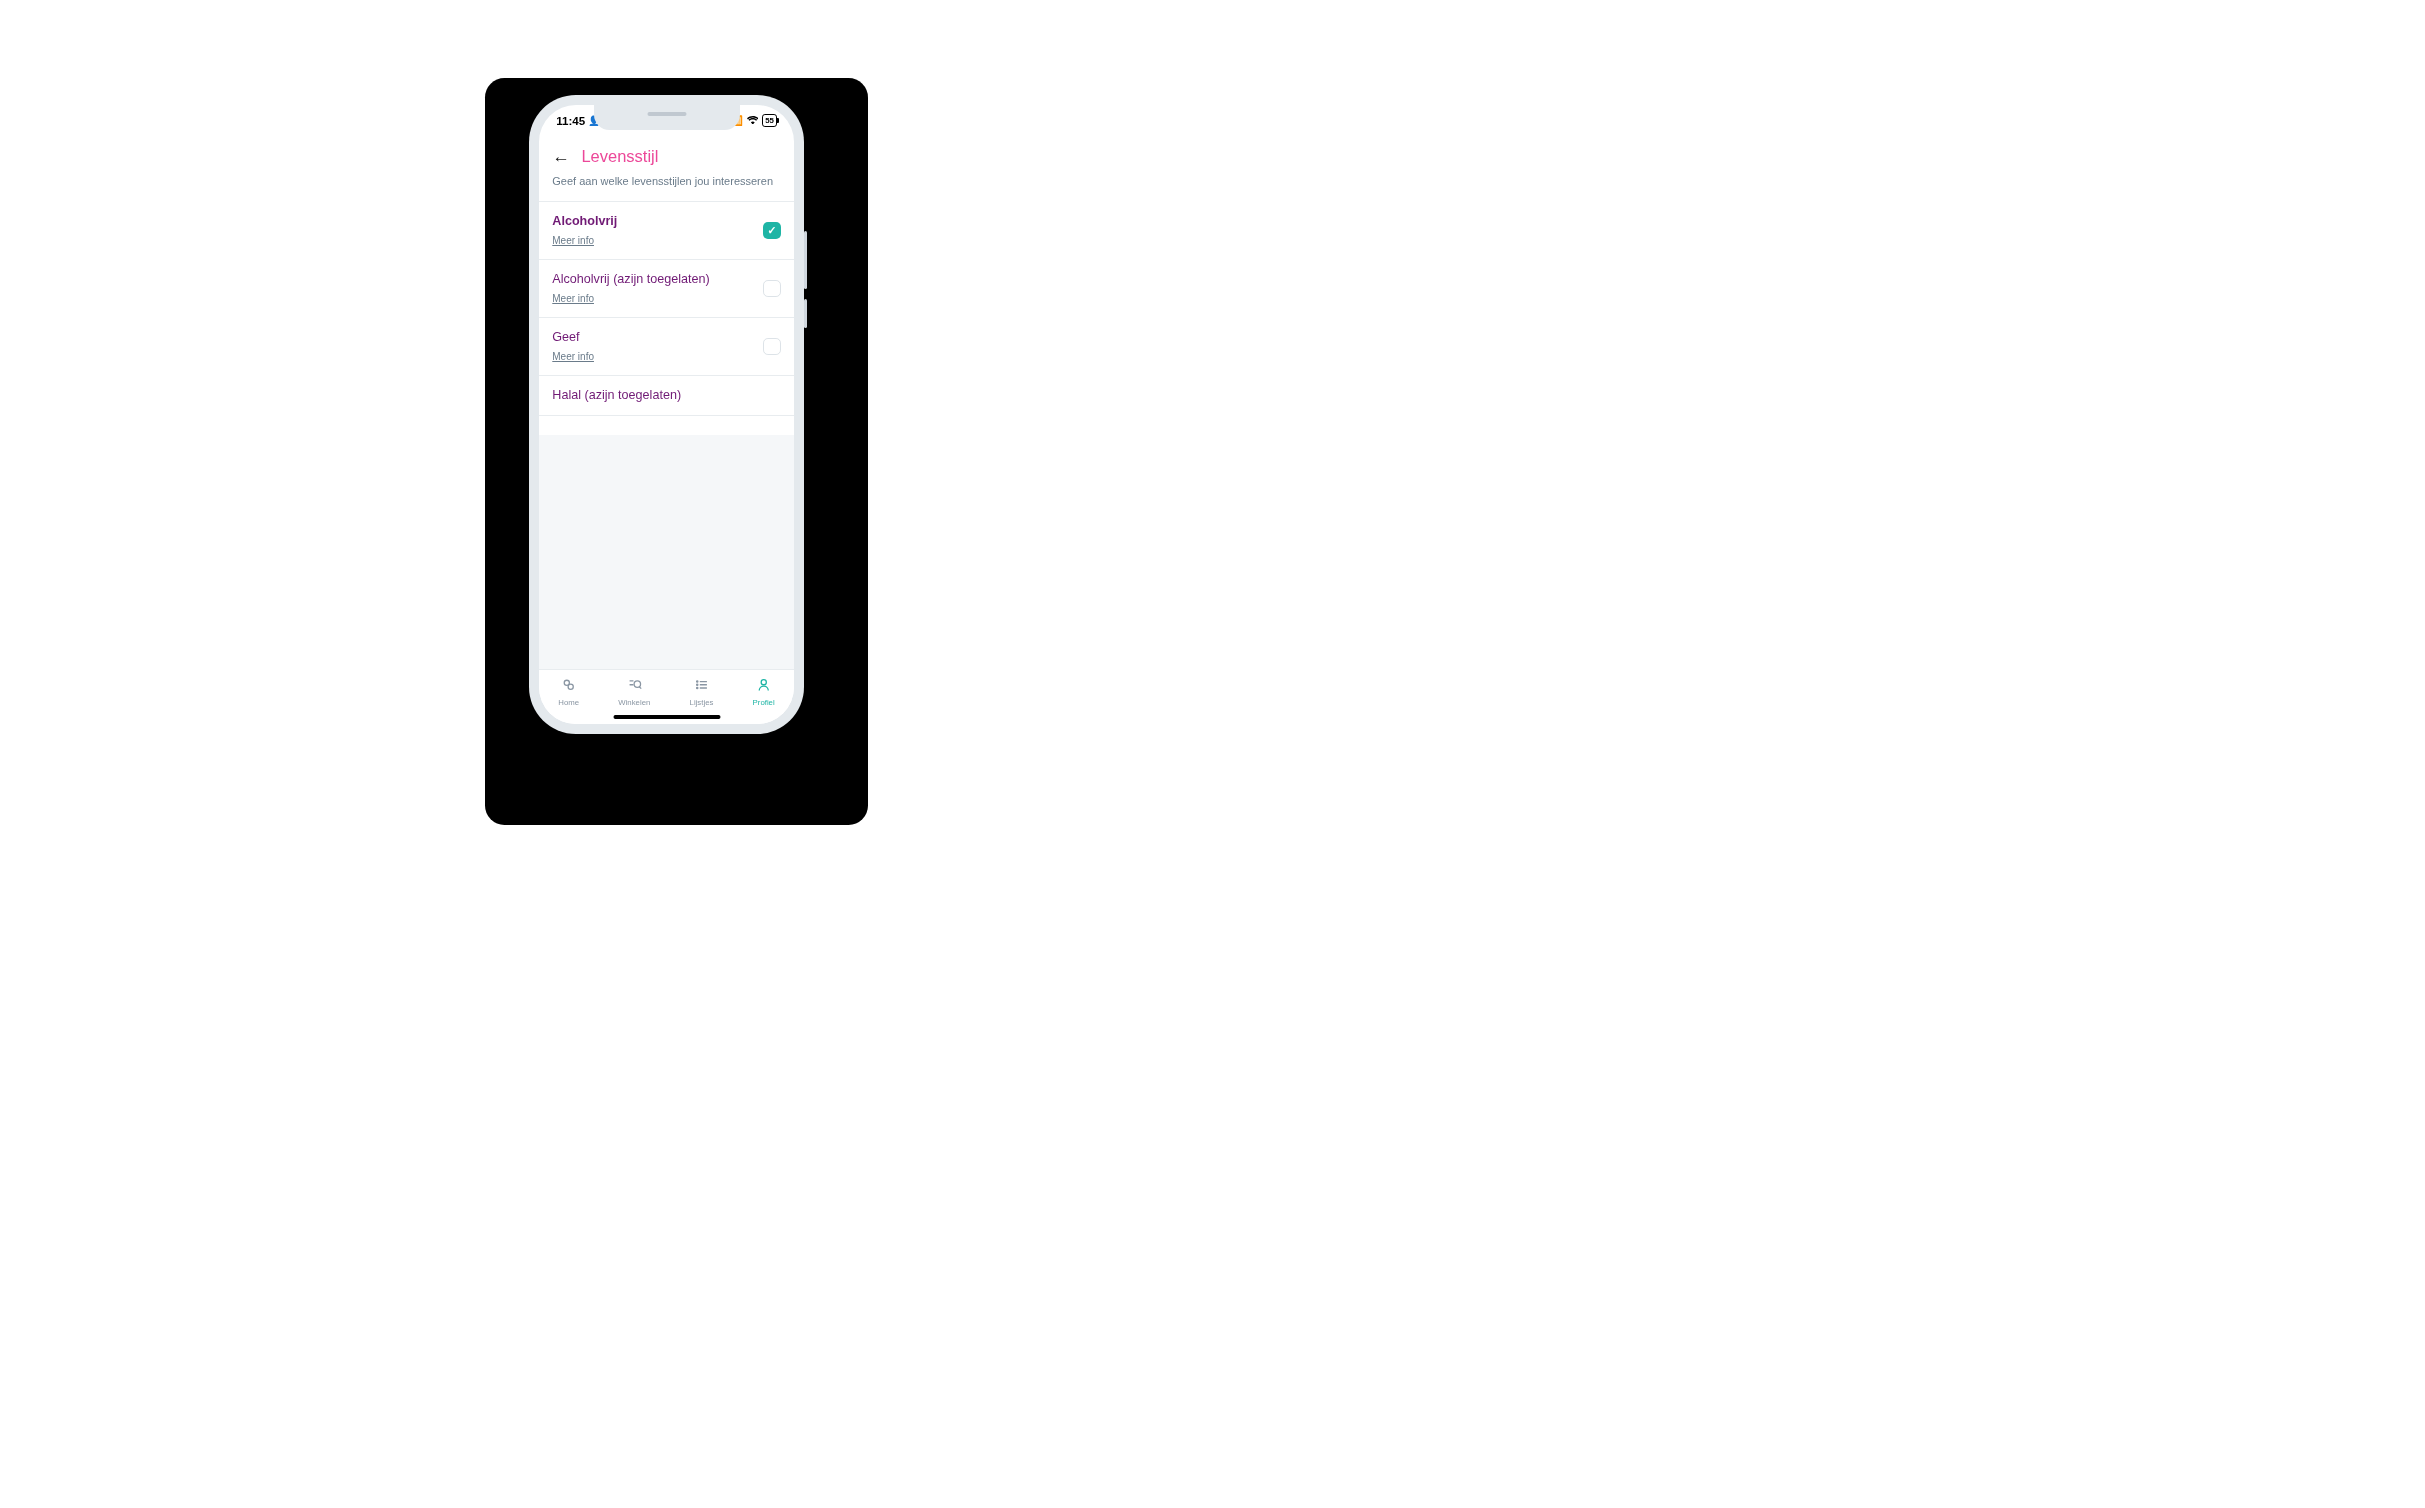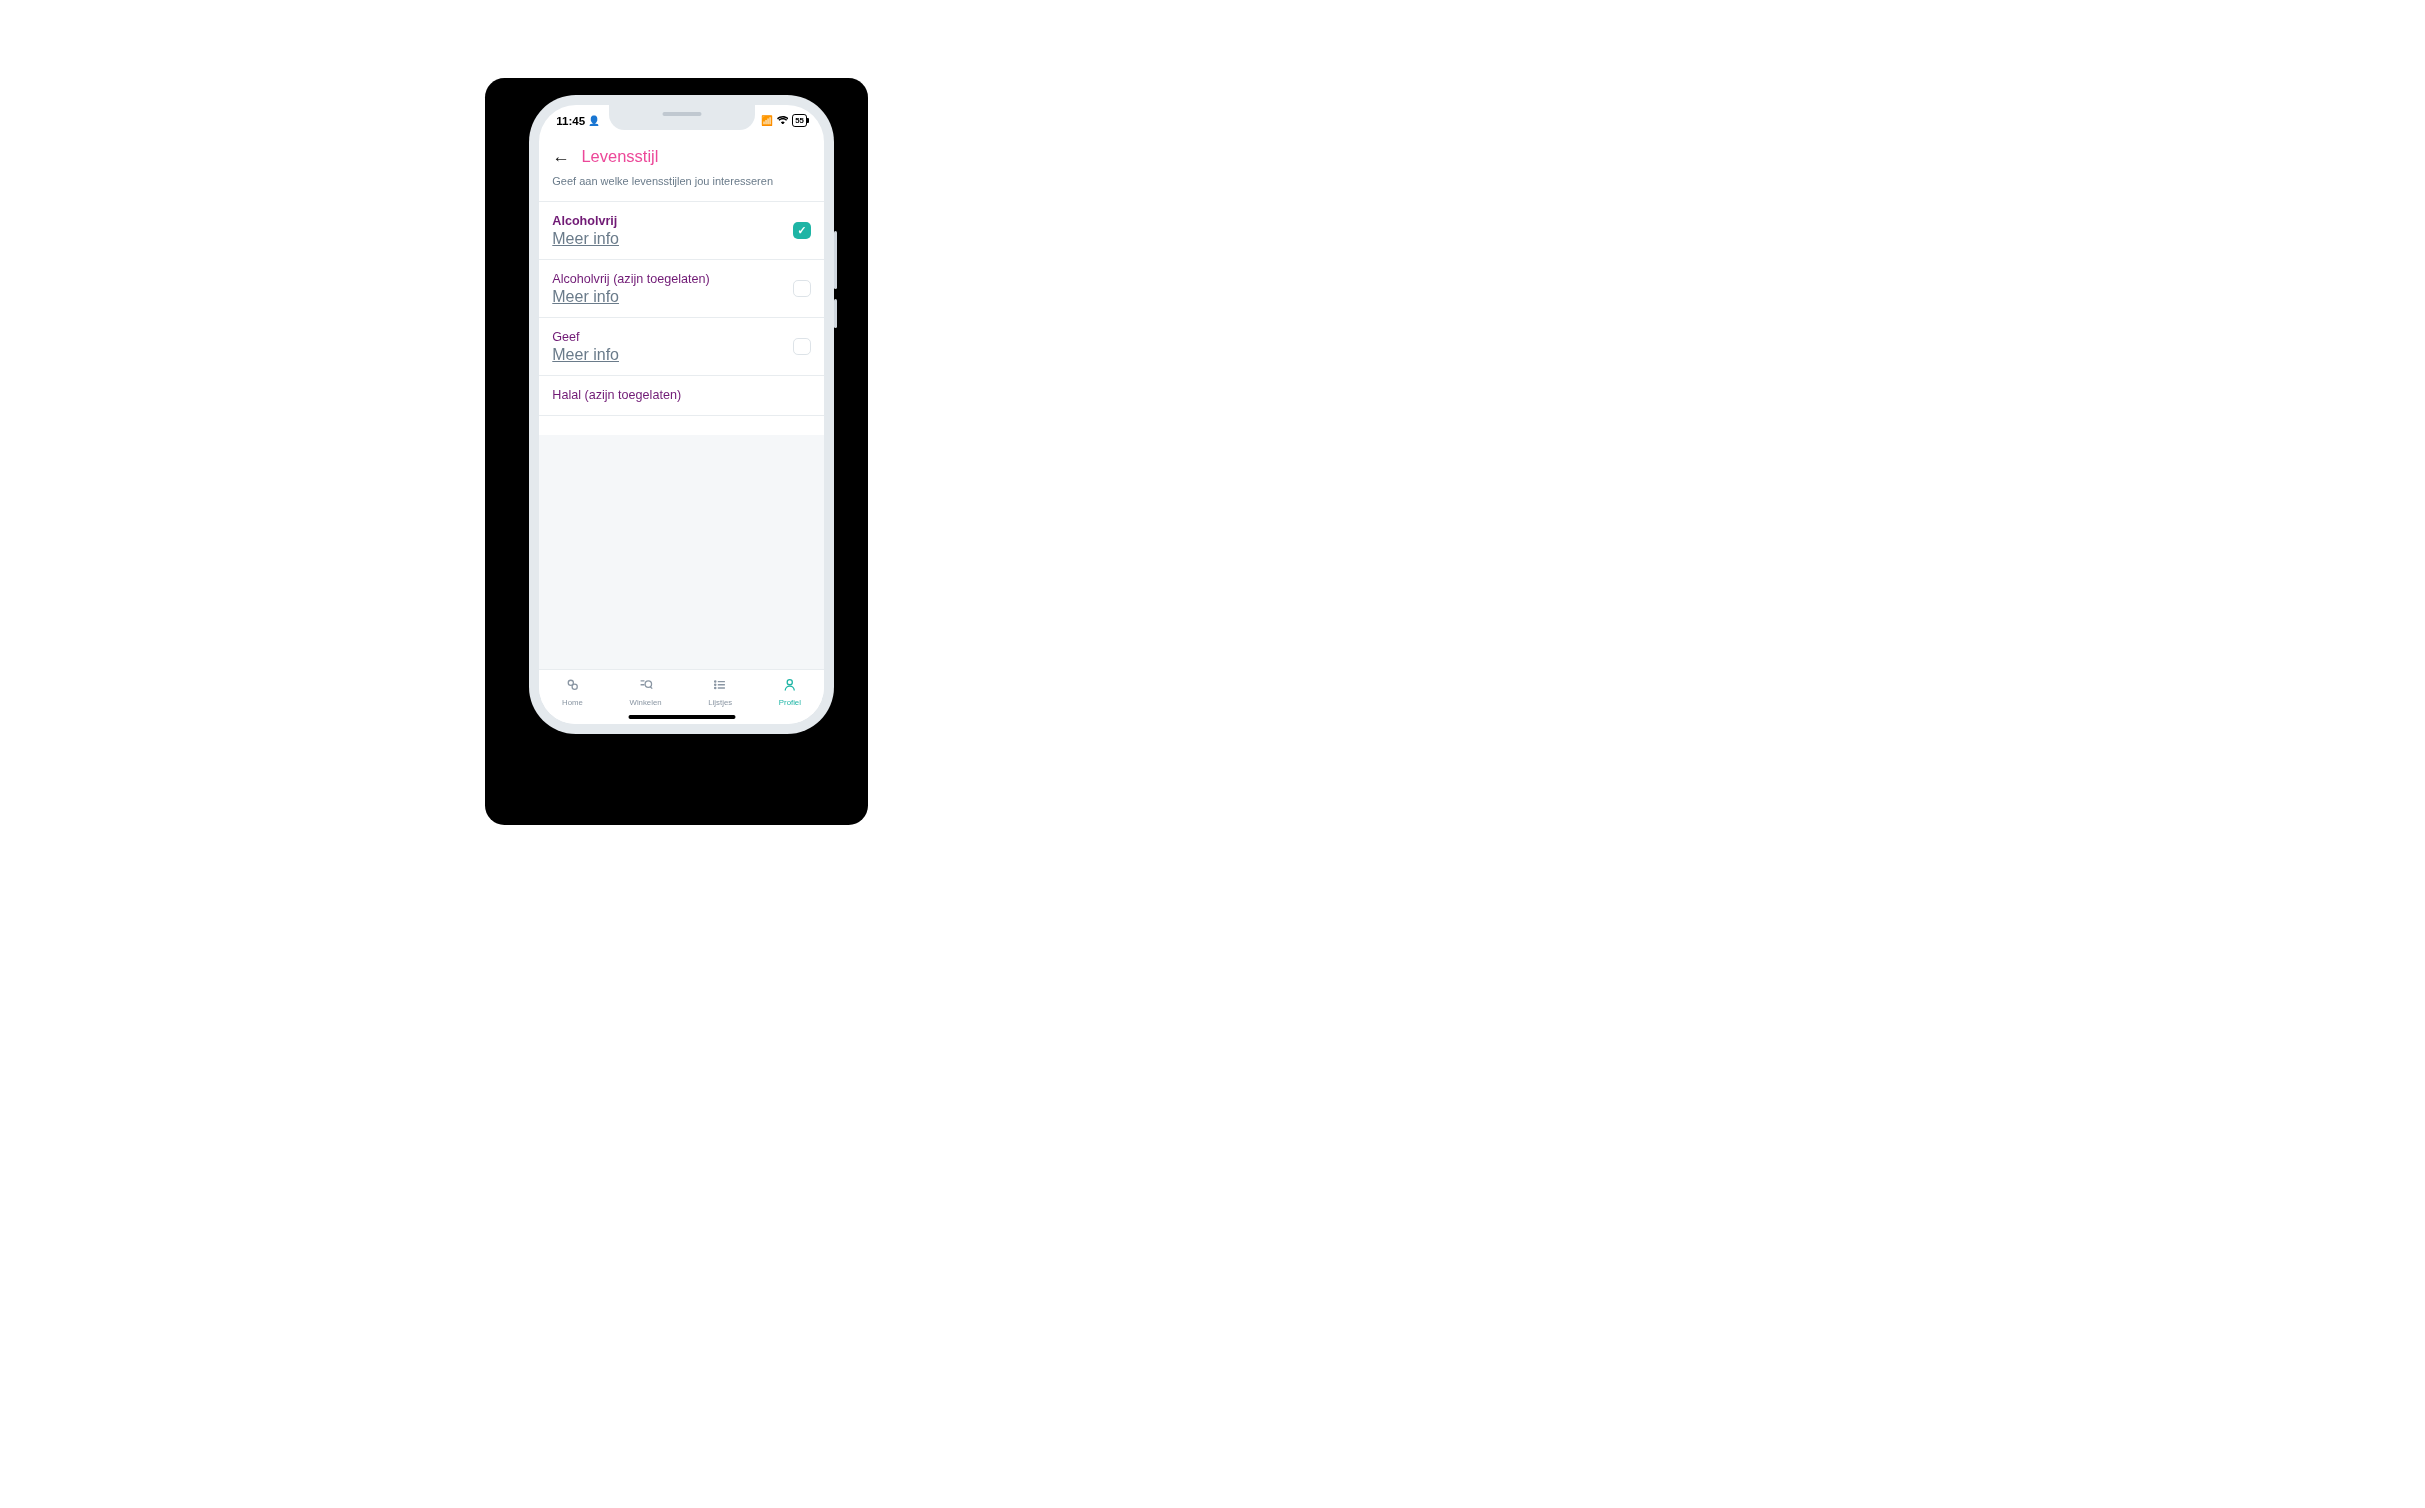--- a/index.html
+++ b/index.html
@@ -23,21 +23,21 @@
       width: 383px;
       height: 747px;
       background: #000000;
       border-radius: 19.4px;
     }
     
     .phone-frame {
       position: absolute;
       left: 529px;
       top: 95px;
-      width: 305px;
+      width: 275px;
       height: 639px;
       background: #e4e9ed;
       border-radius: 47px;
       padding: 9.7px;
     }
     
     .phone-screen {
       width: 100%;
       height: 100%;
       background: #ffffff;
@@ -196,21 +196,21 @@
       font-size: 12.6px;
       color: #701a75;
       margin-bottom: 1.9px;
     }
     
     .option-title.selected {
       font-weight: 700;
     }
     
     .more-info {
-      font-size: 16px;
+      font-size: 10px;
       color: #6a7b8a;
       text-decoration: underline;
       cursor: pointer;
     }
     
     .checkbox {
       width: 17.5px;
       height: 17.5px;
       border-radius: 4.9px;
       display: flex;

